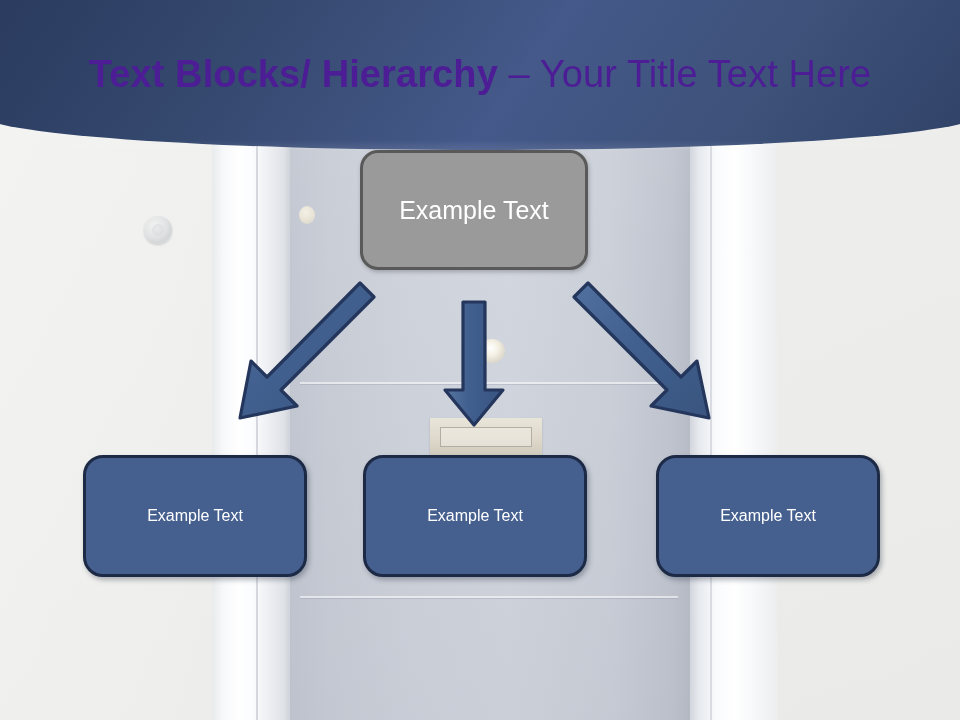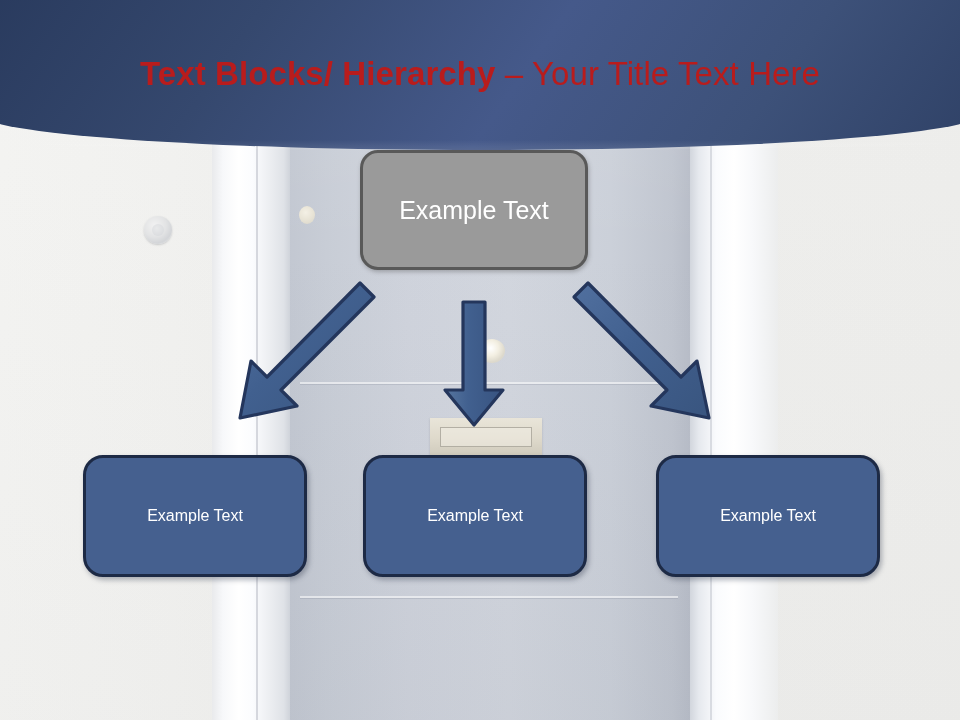--- a/index.html
+++ b/index.html
@@ -179,22 +179,22 @@
     border-bottom-left-radius: 50% 10px;
     border-bottom-right-radius: 50% 10px;
   }
 
   .slide-title {
     position: absolute;
     left: 0;
     top: 54px;
     width: 960px;
     text-align: center;
-    color: #b91c1c;
-    font-size: 33px;
+    color: #4c1d95;
+    font-size: 38px;
     line-height: 40px;
     letter-spacing: .1px;
     white-space: nowrap;
   }
   .title-strong { font-weight: 700; }
   .title-light  { font-weight: 400; }
 
   
   .node {
     position: absolute;

